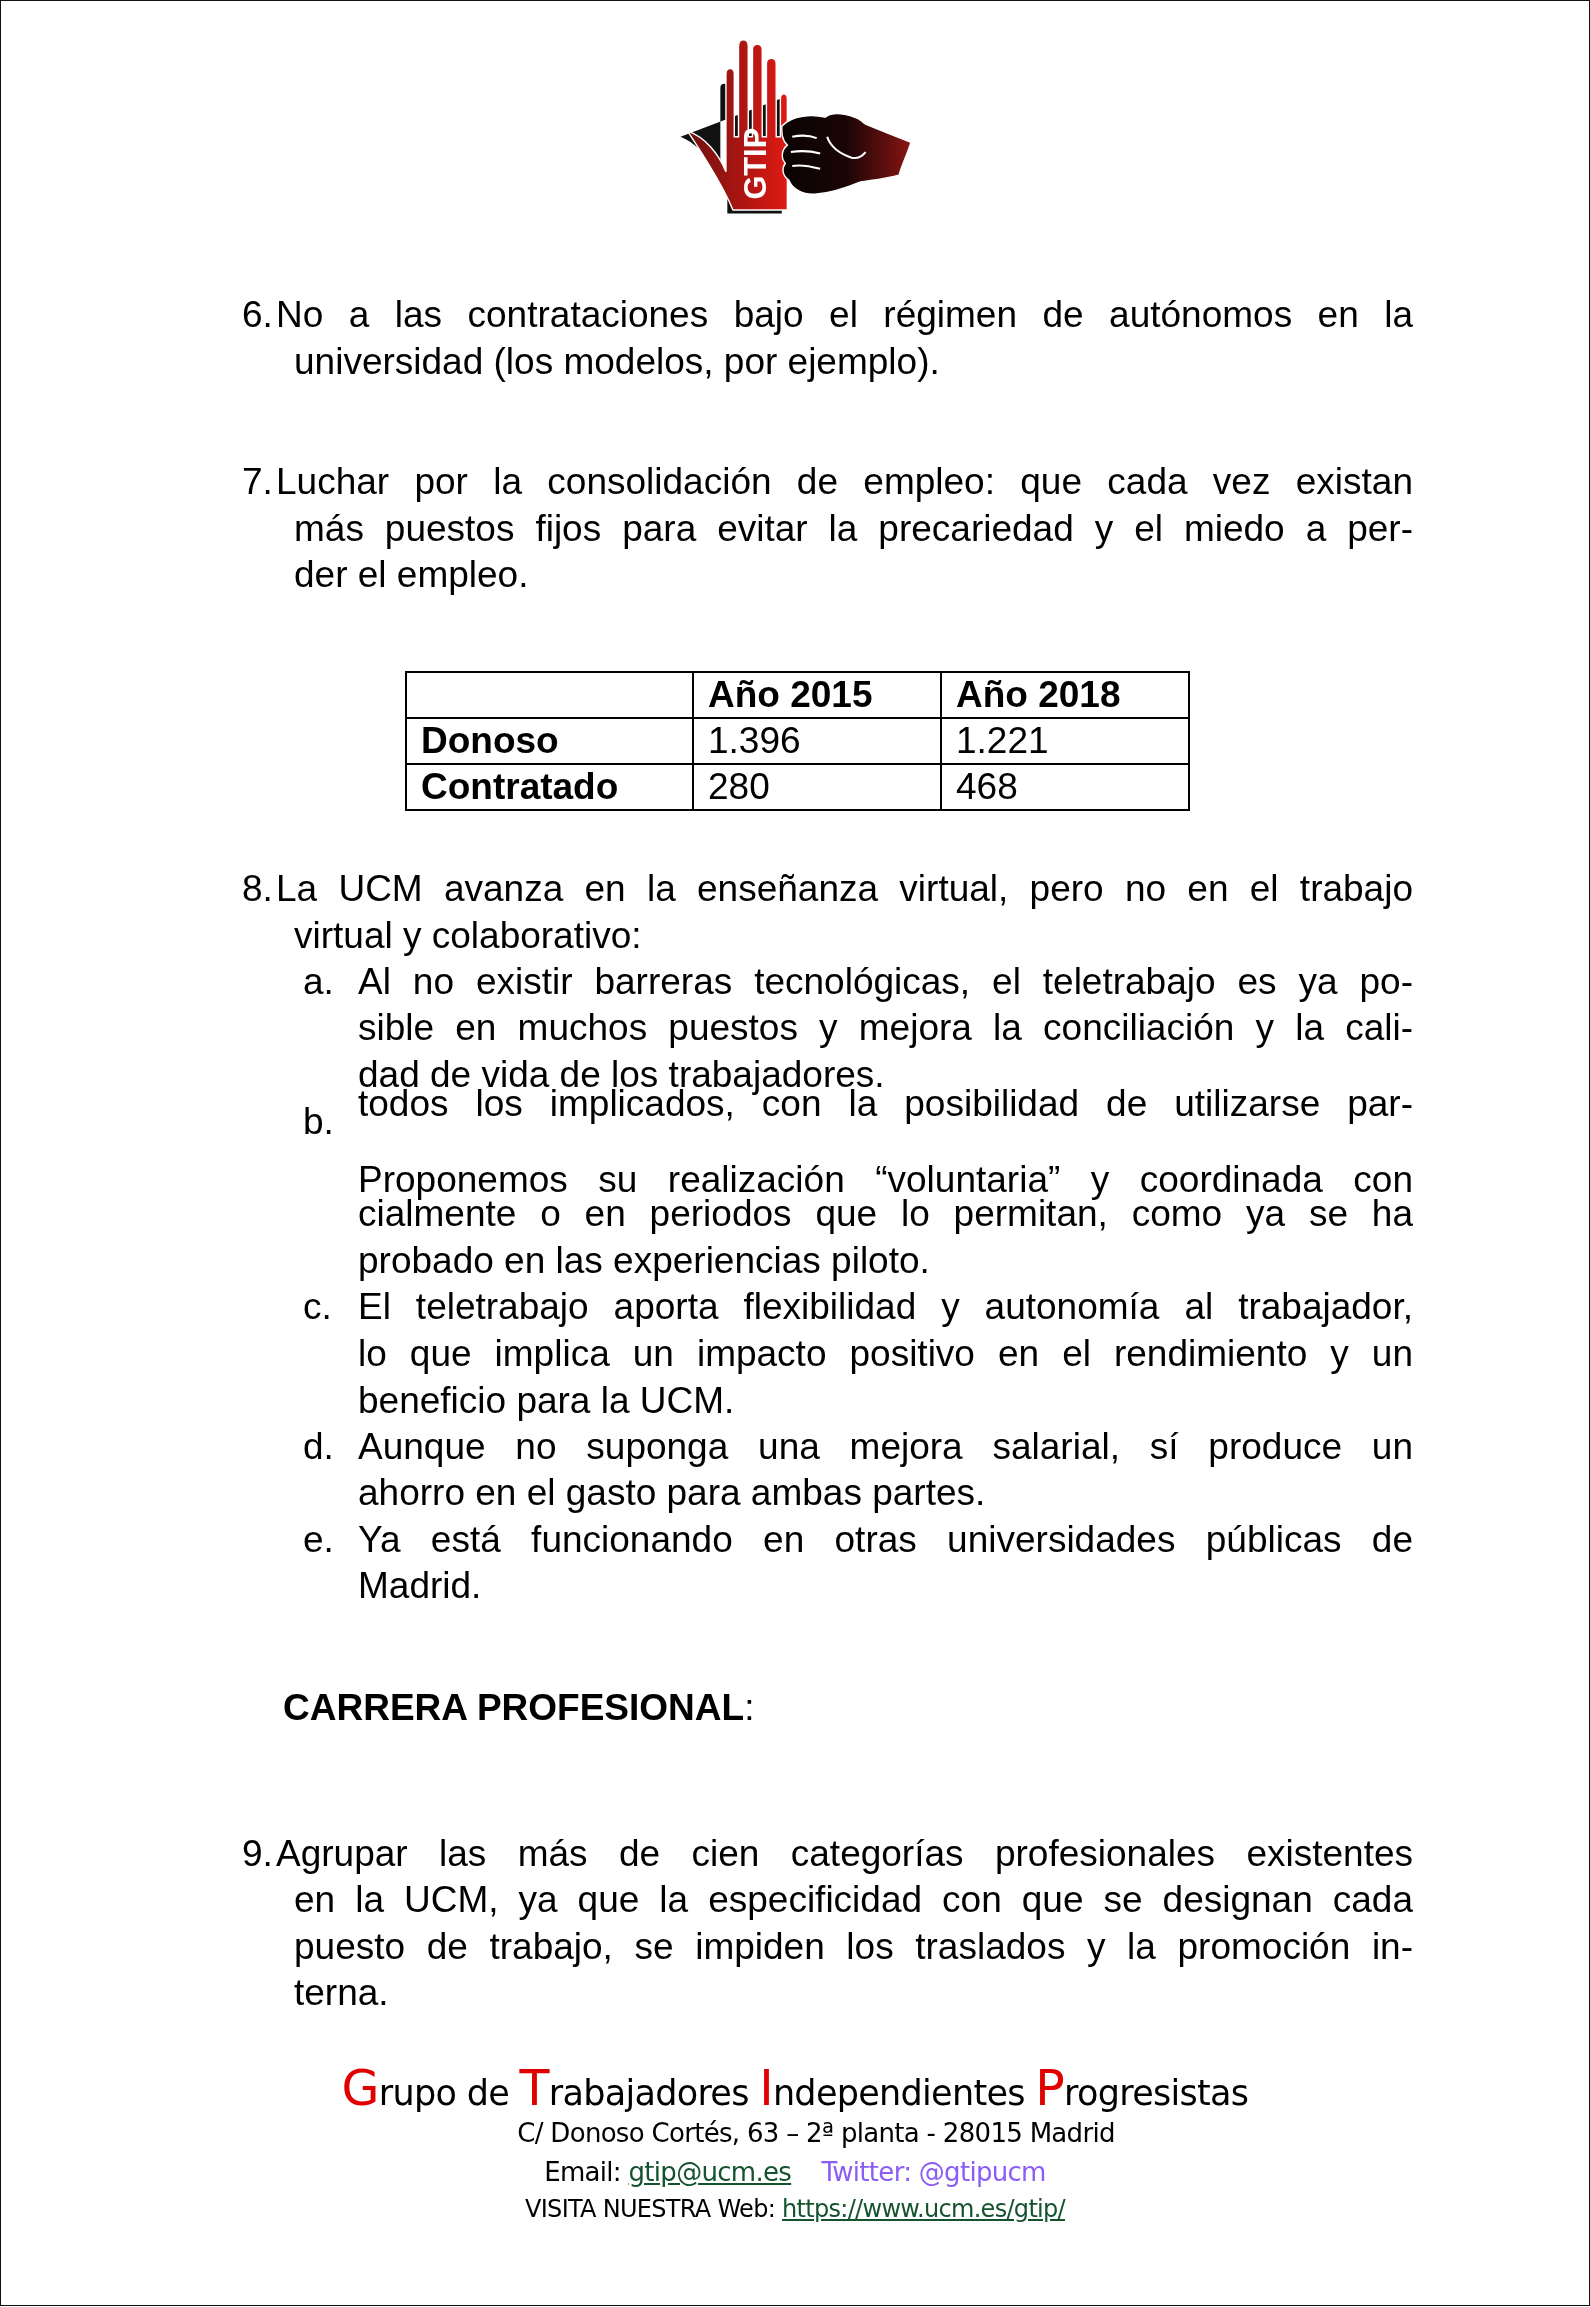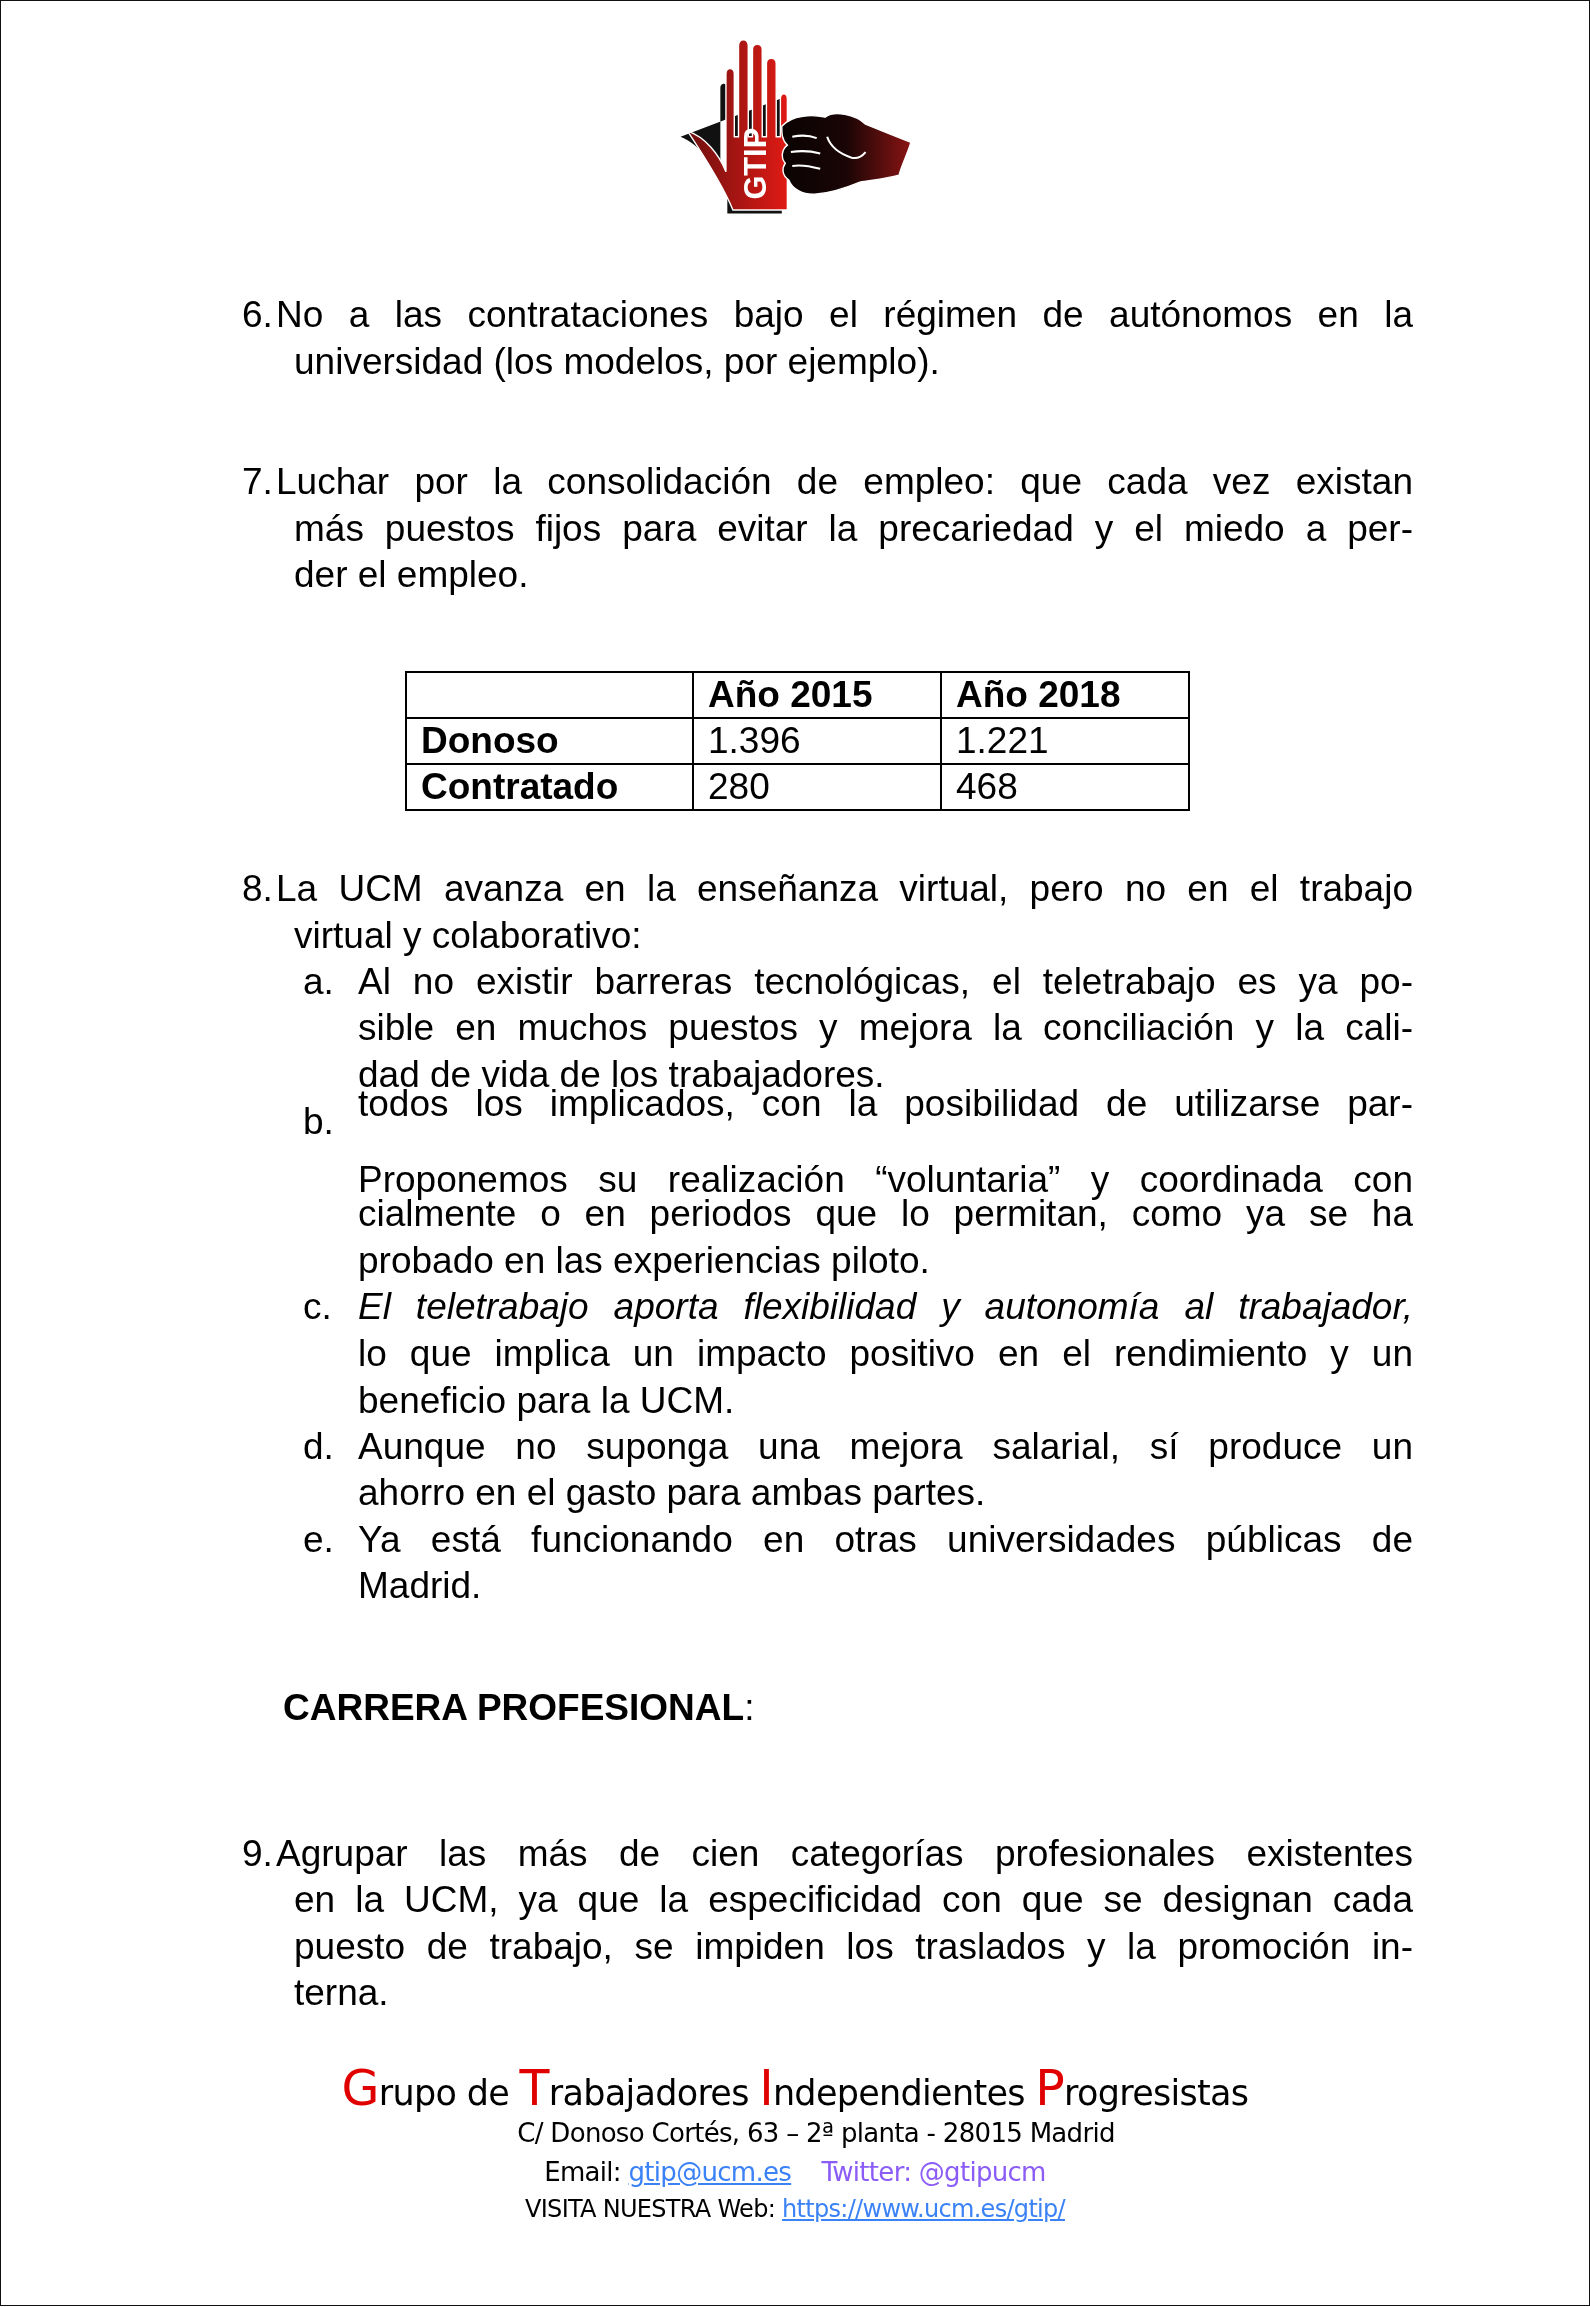--- a/index.html
+++ b/index.html
@@ -15,21 +15,21 @@
   table.stats td.c1 { width: 232px; }
   table.stats td.c2 { width: 232px; }
   .bold { font-weight: bold; }
   .heading { position: absolute; left: 282px; top: 1684px; font-family: "Liberation Sans", sans-serif; font-size: 37px; line-height: 46px; }
   .footer { position: absolute; left: 0; width: 1588px; text-align: center; font-family: "DejaVu Sans", sans-serif; color: #000; }
   .footer-title { top: 2059px; font-size: 35px; letter-spacing: -0.7px; }
   .footer-title .cap { color: #e00000; font-size: 49px; }
   .footer-address { top: 2117px; font-size: 26px; letter-spacing: -0.7px; padding-left: 21px; }
   .footer-contact { top: 2156px; font-size: 26px; letter-spacing: -0.7px; }
   .footer-web { top: 2194px; font-size: 24px; letter-spacing: -0.7px; }
-  .link { color: #3b82f6; text-decoration: underline; }
+  .link { color: #14532d; text-decoration: underline; }
   .twitter { color: #8b5cf6; }
 </style>
 </head>
 <body>
 
 <div class="page">
 
   <svg class="logo" viewBox="0 0 345 275">
     <defs>
       <linearGradient id="redg" x1="0" x2="1" y1="0" y2="0">
@@ -101,21 +101,21 @@
     <div>
       <div class="line" style="left:302px; top:1098px;">b.</div>
       <div class="line just" style="left:357px; top:1156px; width:1055px;">Proponemos su realización “voluntaria” y coordinada con</div>
       <div class="line just" style="left:357px; top:1080px; width:1055px;">todos los implicados, con la posibilidad de utilizarse par-</div>
       <div class="line just" style="left:357px; top:1190px; width:1055px;">cialmente o en periodos que lo permitan, como ya se ha</div>
       <div class="line" style="left:357px; top:1237px;">probado en las experiencias piloto.</div>
     </div>
 
     <div>
       <div class="line" style="left:302px; top:1283px;">c.</div>
-      <div class="line just" style="left:357px; top:1283px; width:1055px;font-style:italic;">El teletrabajo aporta flexibilidad y autonomía al trabajador,</div>
+      <div class="line just" style="left:357px; top:1283px; width:1055px;">El teletrabajo aporta flexibilidad y autonomía al trabajador,</div>
       <div class="line just" style="left:357px; top:1330px; width:1055px;">lo que implica un impacto positivo en el rendimiento y un</div>
       <div class="line" style="left:357px; top:1377px;">beneficio para la UCM.</div>
     </div>
 
     <div>
       <div class="line" style="left:302px; top:1423px;">d.</div>
       <div class="line just" style="left:357px; top:1423px; width:1055px;">Aunque no suponga una mejora salarial, sí produce un</div>
       <div class="line" style="left:357px; top:1469px;">ahorro en el gasto para ambas partes.</div>
     </div>
 

